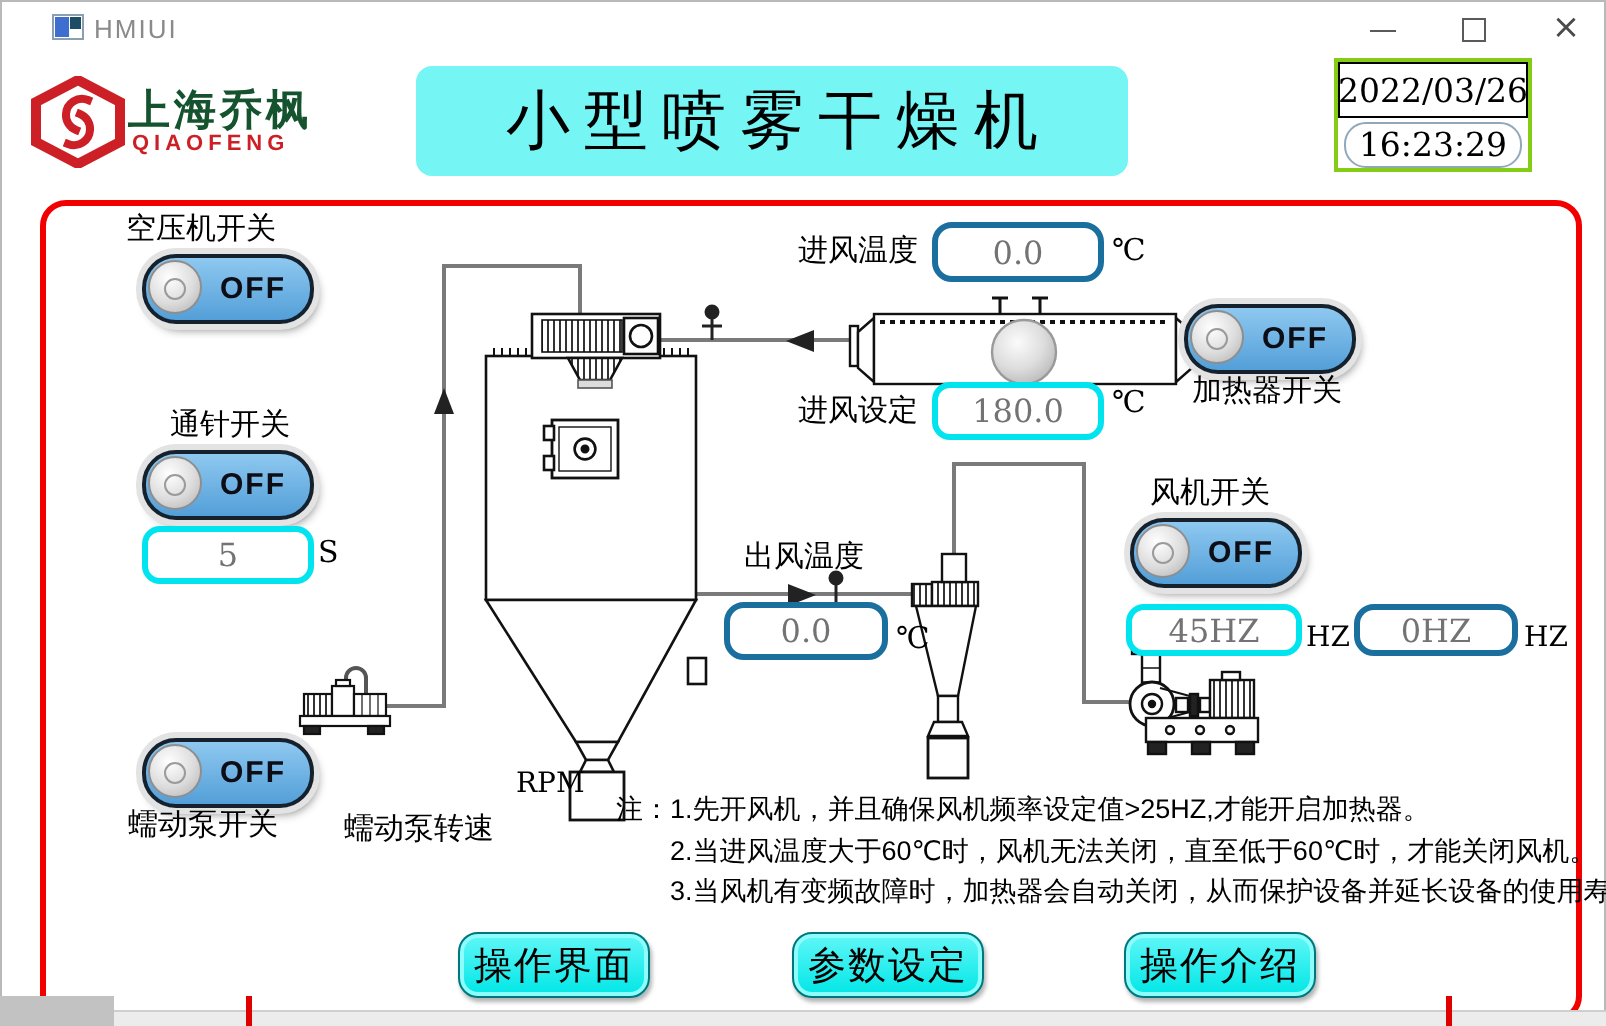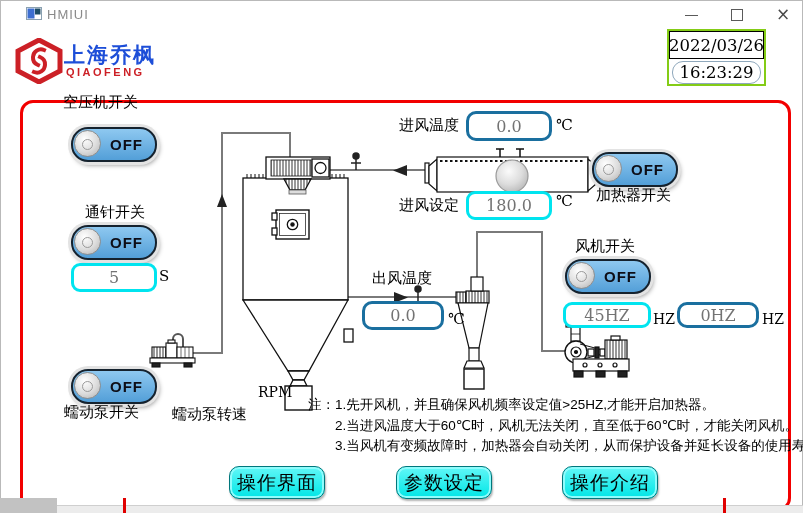--- a/index.html
+++ b/index.html
@@ -6,21 +6,21 @@
   #app{position:relative;width:803px;height:513px;background:#fff;overflow:hidden;
        box-shadow:inset 0 0 0 1px #b9b9b9;font-family:"Liberation Sans","DejaVu Sans",sans-serif;}
   .abs{position:absolute;}
   
   .win-title{left:47px;top:7px;font-size:13px;color:#8a8a8a;letter-spacing:1px;}
   .wc-min{left:685px;top:15px;width:13px;height:0;border-top:1.5px solid #5a5a5a;cursor:pointer;}
   .wc-max{left:731px;top:9px;width:10px;height:10px;border:1.3px solid #5a5a5a;cursor:pointer;}
   .wc-close{left:775px;top:6px;width:16px;height:16px;cursor:pointer;font-size:17px;color:#4a4a4a;
             display:flex;align-items:center;justify-content:center;font-family:"DejaVu Sans",sans-serif;}
   
-  .logo-cn{left:64px;top:41px;font-size:21px;font-weight:bold;color:#1d4ed8;letter-spacing:2px;}
+  .logo-cn{left:64px;top:41px;font-size:21px;font-weight:bold;color:#14532d;letter-spacing:2px;}
   .logo-en{left:66px;top:66px;font-size:11px;font-weight:bold;color:#cc2026;letter-spacing:2.5px;}
   .banner{left:208px;top:33px;width:356px;height:55px;background:#76f5f5;border-radius:8px;
           display:flex;align-items:center;justify-content:center;font-size:32px;color:#000;
           letter-spacing:7px;font-family:"DejaVu Serif","Liberation Serif",serif;text-indent:7px;}
   .dtbox{left:667px;top:29px;width:99px;height:57px;border:2px solid #84cc16;background:#fff;box-sizing:border-box;}
   .dtdate{height:26px;border:1px solid #000;display:flex;align-items:center;justify-content:center;
           font-family:"DejaVu Serif",serif;font-size:16.5px;}
   .dttime{height:21px;margin:2px 3px 0 3px;border:1px solid #8fa8bc;border-radius:11px;display:flex;
           align-items:center;justify-content:center;font-family:"DejaVu Serif",serif;font-size:16.5px;}
   
@@ -68,20 +68,21 @@
   <div class="abs wc-max"></div>
   <div class="abs wc-close">×</div>
 
   <svg class="abs" style="left:15px;top:38px;" width="48" height="46">
     <polygon points="24,2 45,13 45,33 24,44 3,33 3,13" fill="none" stroke="#cc2026" stroke-width="5"></polygon>
     <path d="M29,12 a8,8 0 0 0 -11,7 a8,8 0 0 0 5,8 M19,34 a8,8 0 0 0 11,-7 a8,8 0 0 0 -5,-8" fill="none" stroke="#cc2026" stroke-width="4" stroke-linecap="square"></path>
   </svg>
   <div class="abs logo-cn">上海乔枫</div>
   <div class="abs logo-en">QIAOFENG</div>
 
+  <div class="abs banner">小型喷雾干燥机</div>
 
   <div class="abs dtbox">
     <div class="dtdate">2022/03/26</div>
     <div class="dttime">16:23:29</div>
   </div>
 
   <div class="abs panel"></div>
 
   <svg class="abs diagram" width="803" height="513" viewBox="0 0 803 513">
     <defs>
@@ -188,21 +189,21 @@
       <rect x="166" y="343" width="11" height="15"></rect>
       <rect x="168" y="340" width="7" height="3"></rect>
       <rect x="177" y="347" width="16" height="11"></rect>
       <path d="M181,347 V358 M185,347 V358 M189,347 V358" stroke-width="0.6"></path>
       <rect x="150" y="358" width="45" height="5"></rect>
       <rect x="152" y="363" width="8" height="4" fill="#222"></rect>
       <rect x="184" y="363" width="8" height="4" fill="#222"></rect>
     </g>
   </svg>
 
-  <div class="abs lbl" style="left:63px;top:93px;">空压机开关</div>
+  <div class="abs lbl" style="left:63px;top:105px;">空压机开关</div>
   <div class="abs toggle" style="left:71px;top:127px;">
     <span class="knob"></span>
     <span class="state">OFF</span>
   </div>
 
   <div class="abs lbl" style="left:85px;top:203px;">通针开关</div>
   <div class="abs toggle" style="left:71px;top:225px;">
     <span class="knob"></span>
     <span class="state">OFF</span>
   </div>

